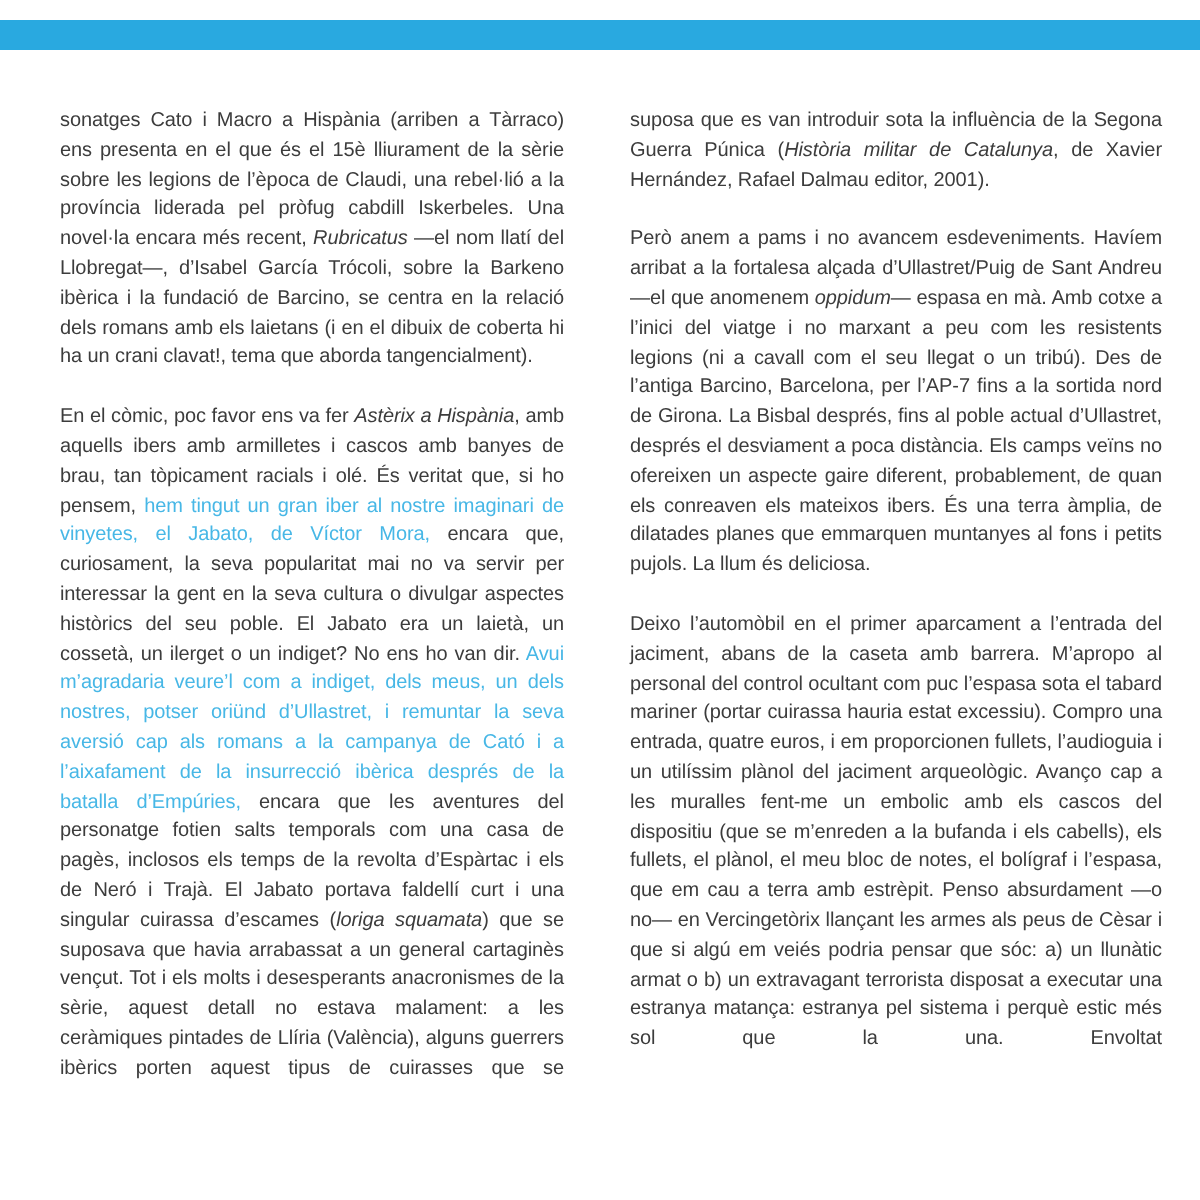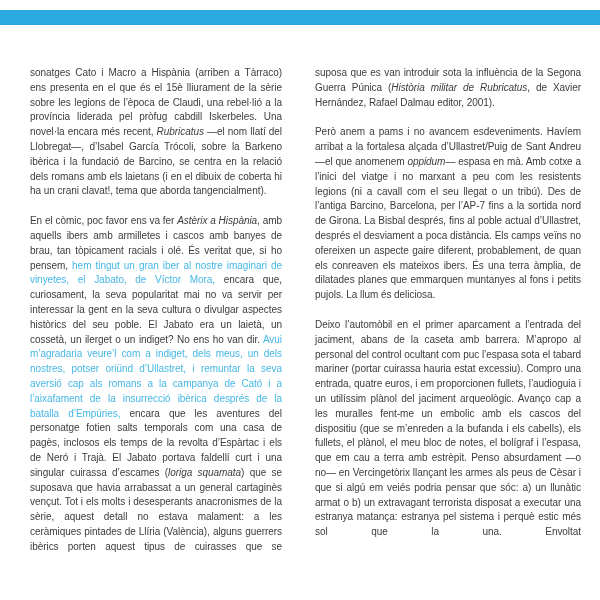--- a/index.html
+++ b/index.html
@@ -42,21 +42,21 @@
     position: absolute;
     top: 54px;
     font-size: 10px;
     line-height: 14.8px;
     letter-spacing: -0.05px;
     color: #3c3c3c;
     text-align: justify;
   }
   .left-col  { left: 30px;  width: 252px; }
   .right-col { left: 315px; width: 266px; }
-  .column p { margin: 12px 0 15px 0; }
+  .column p { margin: 0 0 15px 0; }
   
   .column p:last-child { text-align-last: justify; }
   .seg-normal { font-style: normal; }
   .seg-italic { font-style: italic; }
   .seg-accent { color: #47B7E6; }
 </style>
 </head>
 <body>
 
 <div class="spread">
@@ -67,18 +67,18 @@
     <span class="runtitle-chapter">INDIGETS</span>
     <span class="pagenum-right">6</span>
   </div>
 
   <div class="column left-col">
       <p><span class="seg-normal">sonatges Cato i Macro a Hispània (arriben a Tàrraco) ens presenta en el que és el 15è lliurament de la sèrie sobre les legions de l’època de Claudi, una rebel·lió a la província liderada pel pròfug cabdill Iskerbeles. Una novel·la encara més recent, </span><span class="seg-italic">Rubricatus</span><span class="seg-normal"> —el nom llatí del Llobregat—, d’Isabel García Trócoli, sobre la Barkeno ibèrica i la fundació de Barcino, se centra en la relació dels romans amb els laietans (i en el dibuix de coberta hi ha un crani clavat!, tema que aborda tangencialment).</span></p>
       <p><span class="seg-normal">En el còmic, poc favor ens va fer </span><span class="seg-italic">Astèrix a Hispània</span><span class="seg-normal">, amb aquells ibers amb armilletes i cascos amb banyes de brau, tan tòpicament racials i olé. És veritat que, si ho pensem, </span><span class="seg-accent">hem tingut un gran iber al nostre imaginari de vinyetes, el Jabato, de Víctor Mora,</span><span class="seg-normal"> encara que, curiosament, la seva popularitat mai no va servir per interessar la gent en la seva cultura o divulgar aspectes històrics del seu poble. El Jabato era un laietà, un cossetà, un ilerget o un indiget? No ens ho van dir. </span><span class="seg-accent">Avui m’agradaria veure’l com a indiget, dels meus, un dels nostres, potser oriünd d’Ullastret, i remuntar la seva aversió cap als romans a la campanya de Cató i a l’aixafament de la insurrecció ibèrica després de la batalla d’Empúries,</span><span class="seg-normal"> encara que les aventures del personatge fotien salts temporals com una casa de pagès, inclosos els temps de la revolta d’Espàrtac i els de Neró i Trajà. El Jabato portava faldellí curt i una singular cuirassa d’escames (</span><span class="seg-italic">loriga squamata</span><span class="seg-normal">) que se suposava que havia arrabassat a un general cartaginès vençut. Tot i els molts i desesperants anacronismes de la sèrie, aquest detall no estava malament: a les ceràmiques pintades de Llíria (València), alguns guerrers ibèrics porten aquest tipus de cuirasses que se</span></p>
     </div>
 
   <div class="column right-col">
-      <p><span class="seg-normal">suposa que es van introduir sota la influència de la Segona Guerra Púnica (</span><span class="seg-italic">Història militar de Rubricatus</span><span class="seg-normal">, de Xavier Hernández, Rafael Dalmau editor, 2001).</span></p>
+      <p><span class="seg-normal">suposa que es van introduir sota la influència de la Segona Guerra Púnica (</span><span class="seg-italic">Història militar de Catalunya</span><span class="seg-normal">, de Xavier Hernández, Rafael Dalmau editor, 2001).</span></p>
       <p><span class="seg-normal">Però anem a pams i no avancem esdeveniments. Havíem arribat a la fortalesa alçada d’Ullastret/Puig de Sant Andreu —el que anomenem </span><span class="seg-italic">oppidum</span><span class="seg-normal">— espasa en mà. Amb cotxe a l’inici del viatge i no marxant a peu com les resistents legions (ni a cavall com el seu llegat o un tribú). Des de l’antiga Barcino, Barcelona, per l’AP-7 fins a la sortida nord de Girona. La Bisbal després, fins al poble actual d’Ullastret, després el desviament a poca distància. Els camps veïns no ofereixen un aspecte gaire diferent, probablement, de quan els conreaven els mateixos ibers. És una terra àmplia, de dilatades planes que emmarquen muntanyes al fons i petits pujols. La llum és deliciosa.</span></p>
       <p><span class="seg-normal">Deixo l’automòbil en el primer aparcament a l’entrada del jaciment, abans de la caseta amb barrera. M’apropo al personal del control ocultant com puc l’espasa sota el tabard mariner (portar cuirassa hauria estat excessiu). Compro una entrada, quatre euros, i em proporcionen fullets, l’audioguia i un utilíssim plànol del jaciment arqueològic. Avanço cap a les muralles fent-me un embolic amb els cascos del dispositiu (que se m’enreden a la bufanda i els cabells), els fullets, el plànol, el meu bloc de notes, el bolígraf i l’espasa, que em cau a terra amb estrèpit. Penso absurdament —o no— en Vercingetòrix llançant les armes als peus de Cèsar i que si algú em veiés podria pensar que sóc: a) un llunàtic armat o b) un extravagant terrorista disposat a executar una estranya matança: estranya pel sistema i perquè estic més sol que la una. Envoltat</span></p>
     </div>
 
 </div>
 
 </body></html>

